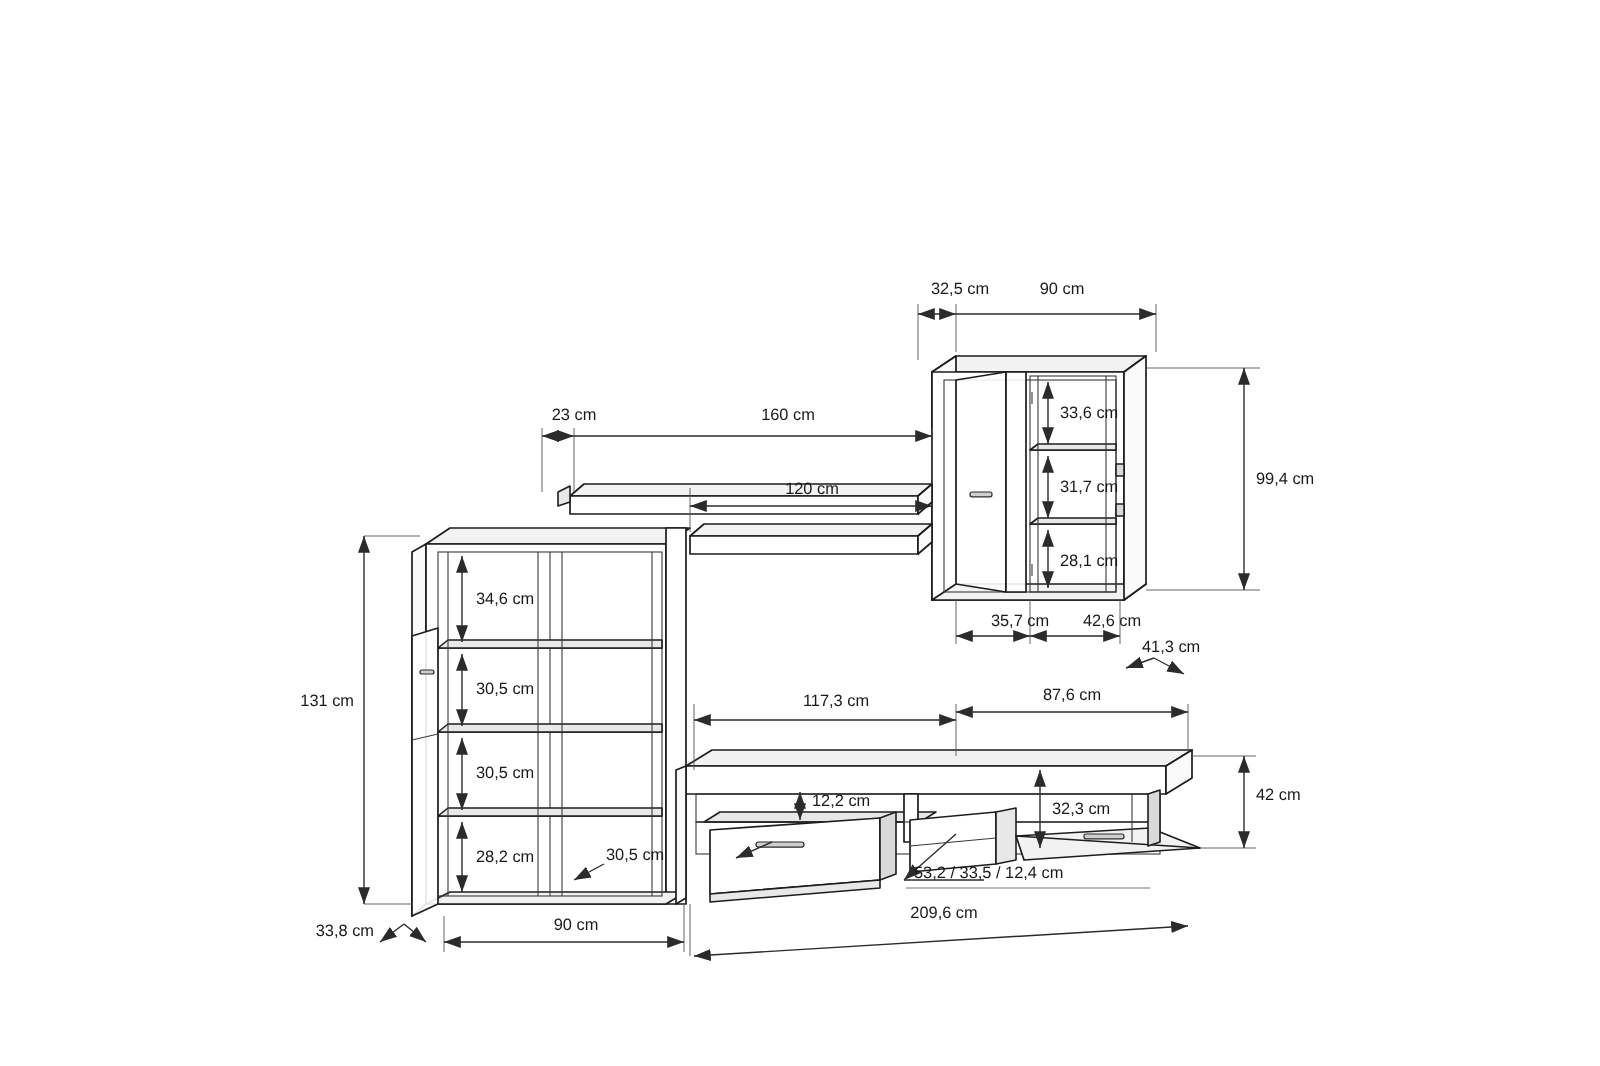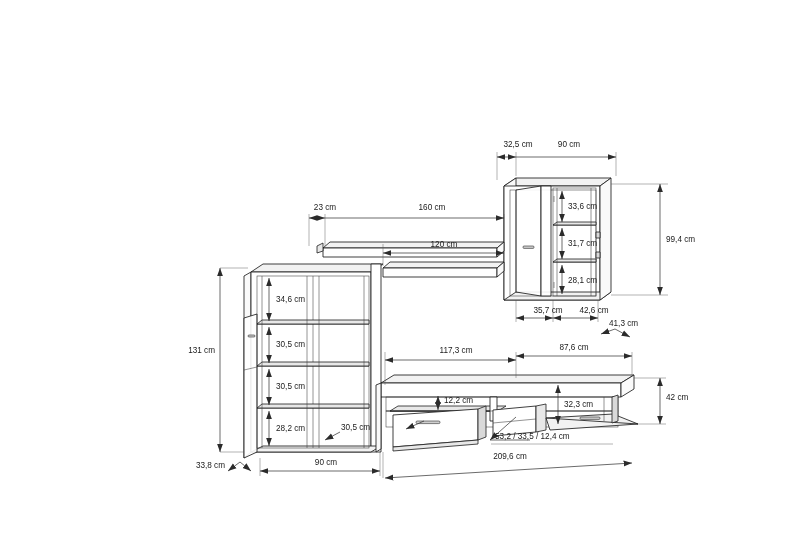--- a/index.html
+++ b/index.html
@@ -3,21 +3,21 @@
 <meta charset="utf-8">
 <style>
   html,body{margin:0;padding:0;}
   body{
     width:800px;height:533px;
     background:#ffffff;
     font-family:"Liberation Sans", sans-serif;
     overflow:hidden;
     position:relative;
   }
-  #stage{position:absolute;inset:0;margin-left:38px;}
+  #stage{position:absolute;inset:0;}
   svg#drawing{position:absolute;left:0;top:0;width:800px;height:533px;}
   .dimtext{
     font-family:"Liberation Sans", sans-serif;
     font-size:8.2px;
     fill:#1a1a1a;
     dominant-baseline:middle;
   }
   .dimtext.anchor-mid{text-anchor:middle;}
   .dimtext.anchor-start{text-anchor:start;}
   .dimtext.anchor-end{text-anchor:end;}

